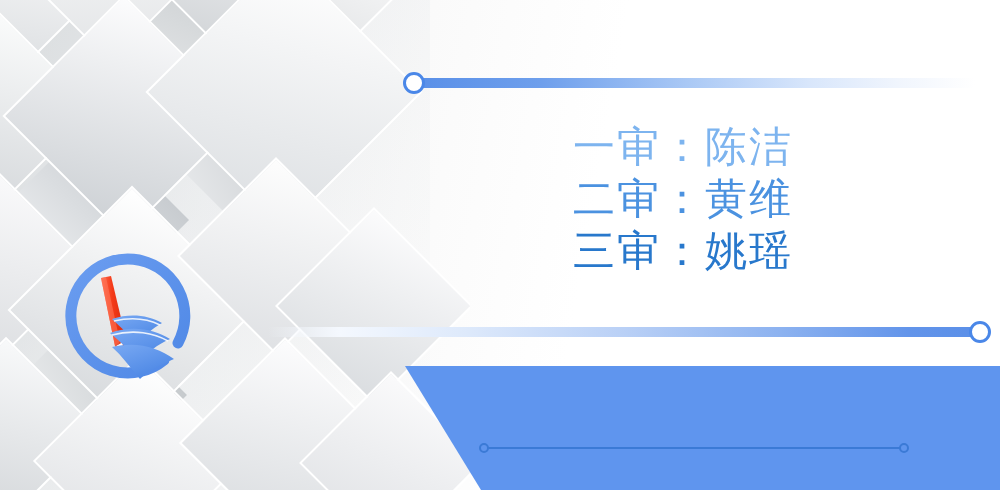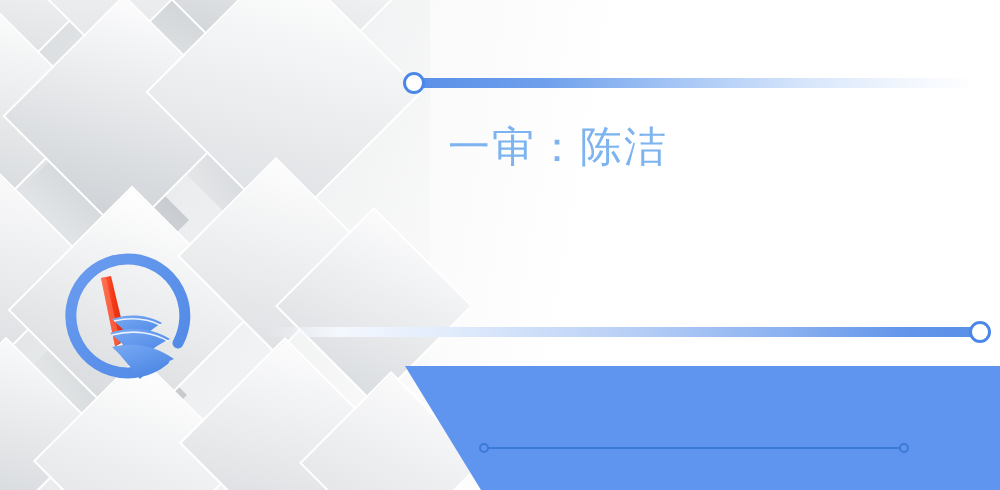--- a/index.html
+++ b/index.html
@@ -7,20 +7,21 @@
     padding: 0;
     background: #ffffff;
   }
   #stage {
     position: relative;
     width: 1000px;
     height: 490px;
     overflow: hidden;
     background: #ffffff;
     font-family: "Liberation Sans", "DejaVu Sans", sans-serif;
+    text-align: center;
   }
 
   
   .bg-base {
     position: absolute;
     inset: 0;
     background: linear-gradient(100deg, #e7e9ea 0%, #f1f2f3 22%, #fafafa 40%, #ffffff 58%, #ffffff 100%);
   }
   .bg-left-wash {
     position: absolute;
@@ -227,20 +228,22 @@
   </div>
 
   <div class="line-top-bar"></div>
   <div class="ring ring-top"></div>
 
   <div class="line-bottom-bar"></div>
   <div class="ring ring-bottom"></div>
 
   <div class="credits">
     <div class="credit-line" style="color:#7db4ef;">一审：陈洁</div>
+    <div class="credit-line" style="color:#4b92e0;">二审：黄维</div>
+    <div class="credit-line" style="color:#2878cc;">三审：姚瑶</div>
   </div>
 
   <div class="banner"></div>
   <div class="banner-rule"></div>
   <div class="rule-dot rule-dot-left"></div>
   <div class="rule-dot rule-dot-right"></div>
 
 </div>
 
 </body></html>

